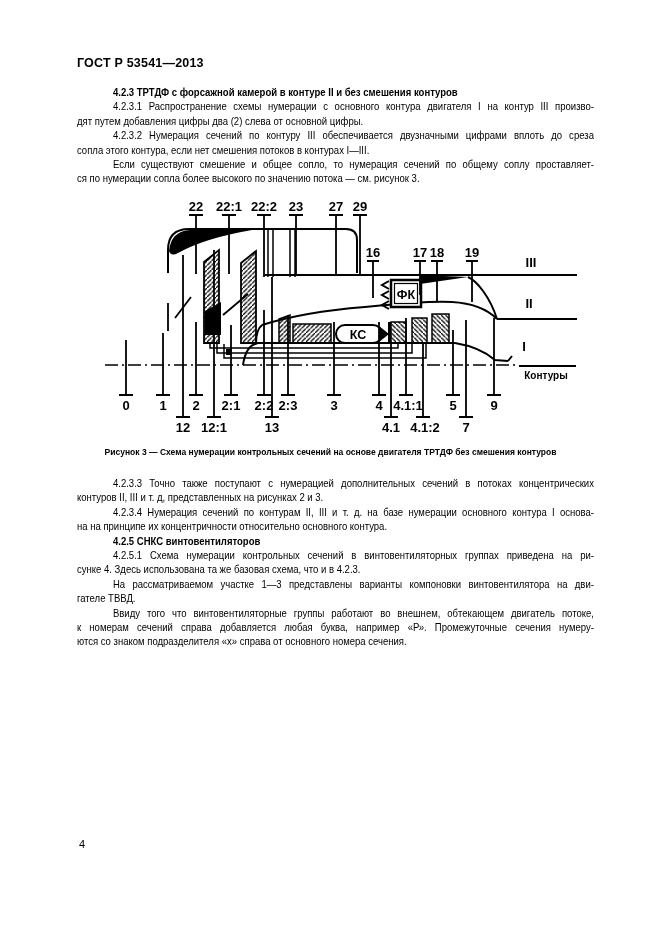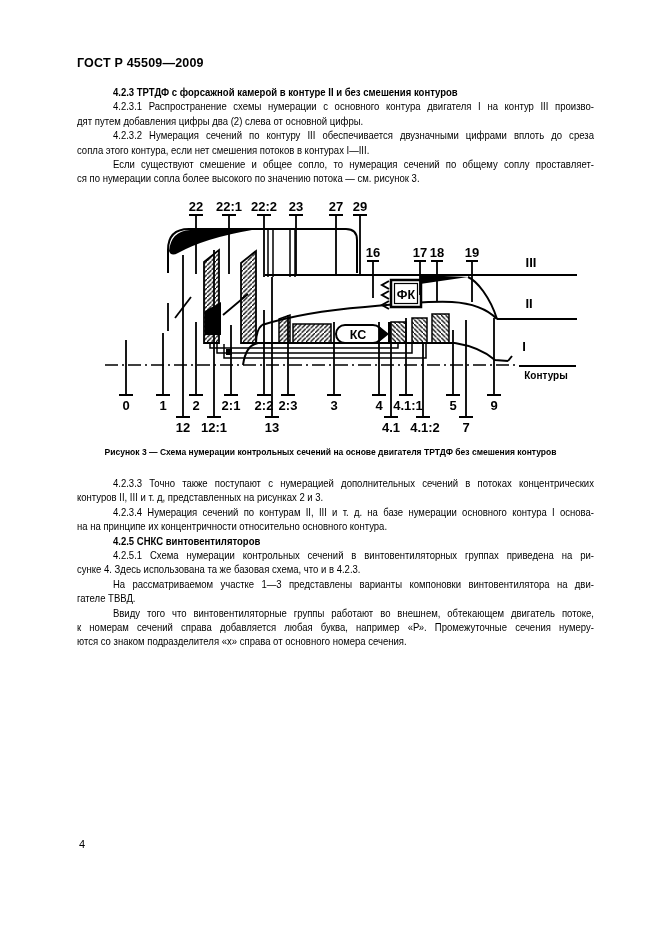--- a/index.html
+++ b/index.html
@@ -32,21 +32,21 @@
   svg.figure{position:absolute;left:0;top:0;}
   svg text{font-family:"Liberation Sans",sans-serif;}
   .seclbl{font-size:13px;font-weight:bold;text-anchor:middle;}
   .romanlbl{font-size:13px;font-weight:bold;text-anchor:middle;}
   .smalllbl{font-size:10px;font-weight:bold;text-anchor:middle;}
   .boxlbl{font-size:12.5px;font-weight:bold;text-anchor:middle;}
 </style>
 </head>
 <body>
 
-<div class="header-title">ГОСТ Р 45509—2009</div>
+<div class="header-title">ГОСТ Р 53541—2013</div>
 
 <div class="textblock" id="block-before">
     <div class="line bold indent">4.2.3 ТРТДФ с форсажной камерой в контуре II и без смешения контуров</div>
     <div class="line indent just">4.2.3.1 Распространение схемы нумерации с основного контура двигателя I на контур III произво-</div>
     <div class="line">дят путем добавления цифры два (2) слева от основной цифры.</div>
     <div class="line indent just">4.2.3.2 Нумерация сечений по контуру III обеспечивается двузначными цифрами вплоть до среза</div>
     <div class="line">сопла этого контура, если нет смешения потоков в контурах I—III.</div>
     <div class="line indent just">Если существуют смешение и общее сопло, то нумерация сечений по общему соплу проставляет-</div>
     <div class="line">ся по нумерации сопла более высокого по значению потока — см. рисунок 3.</div>
   </div>

